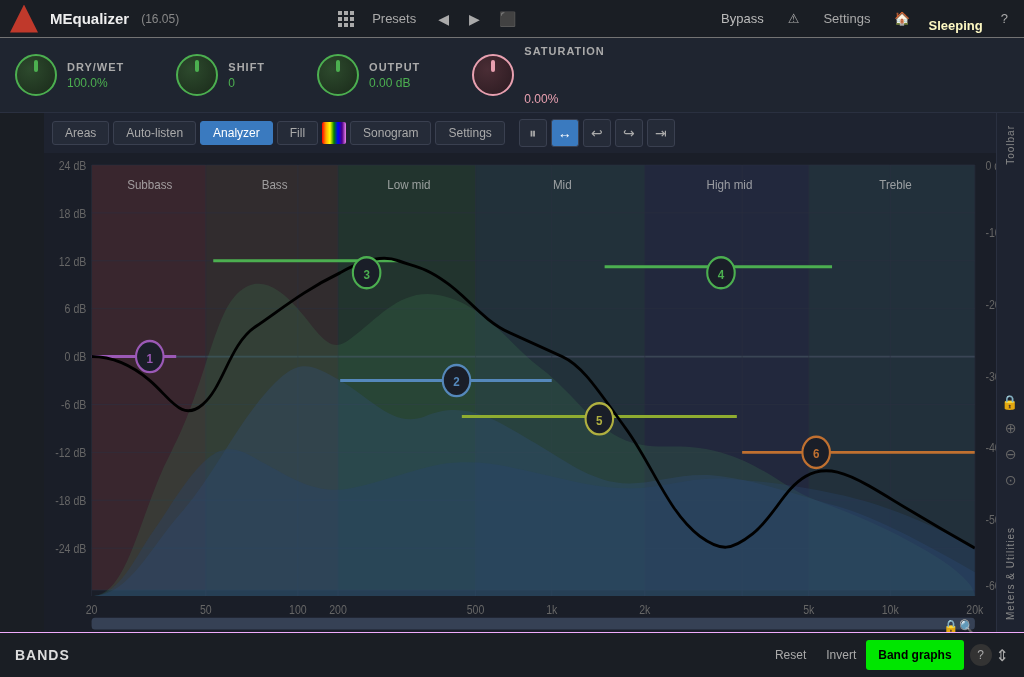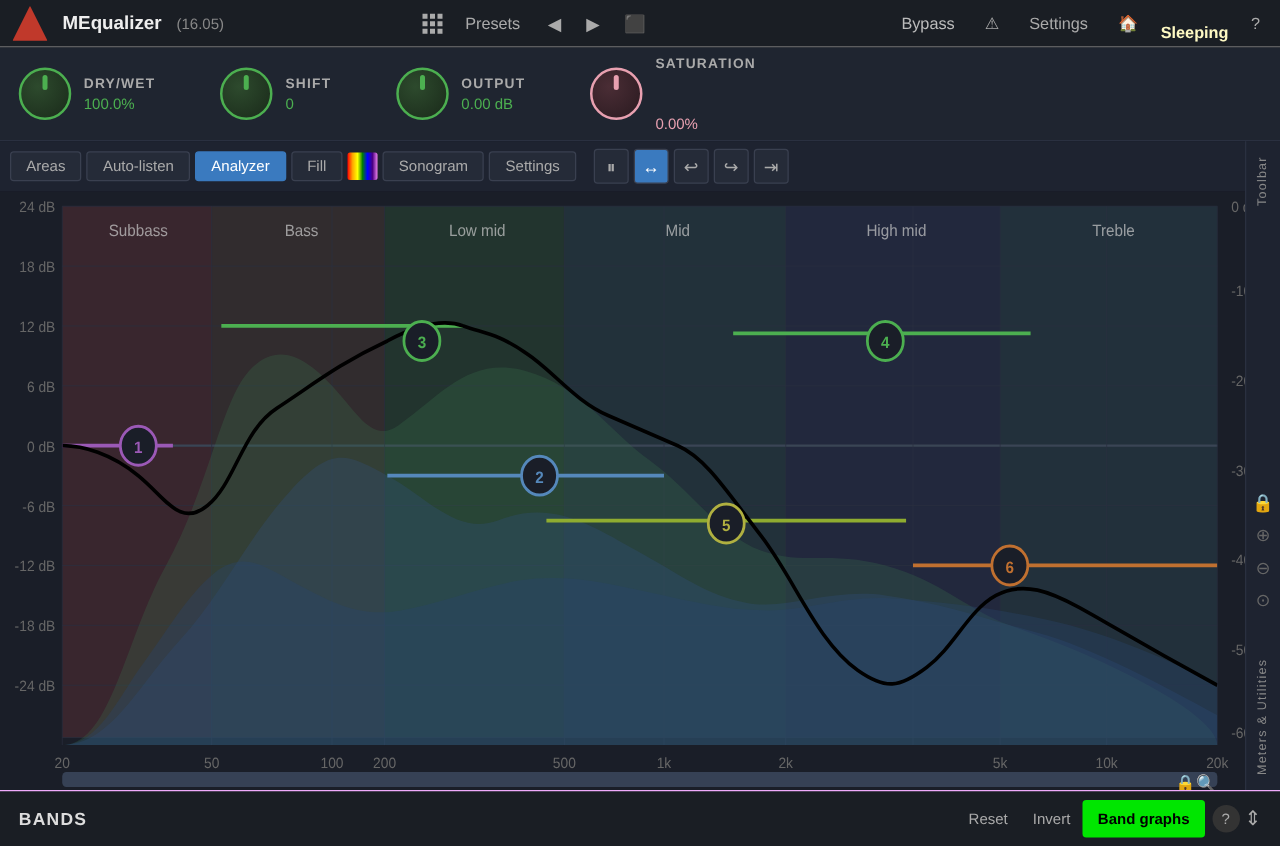--- a/index.html
+++ b/index.html
@@ -126,20 +126,21 @@
       font-size: 12px;
       color: #4caf50;
     }
     .knob-value.pink { color: #e8a0b0; margin-top: 32px; }
     .knob-info { display: flex; flex-direction: column; gap: 3px; }
 
     
     #main {
       display: flex;
       height: calc(677px - 38px - 75px - 45px);
+      padding-left: 44px;
     }
 
     
     #eq-area {
       flex: 1;
       background: #1a1e28;
       display: flex;
       flex-direction: column;
     }
 

